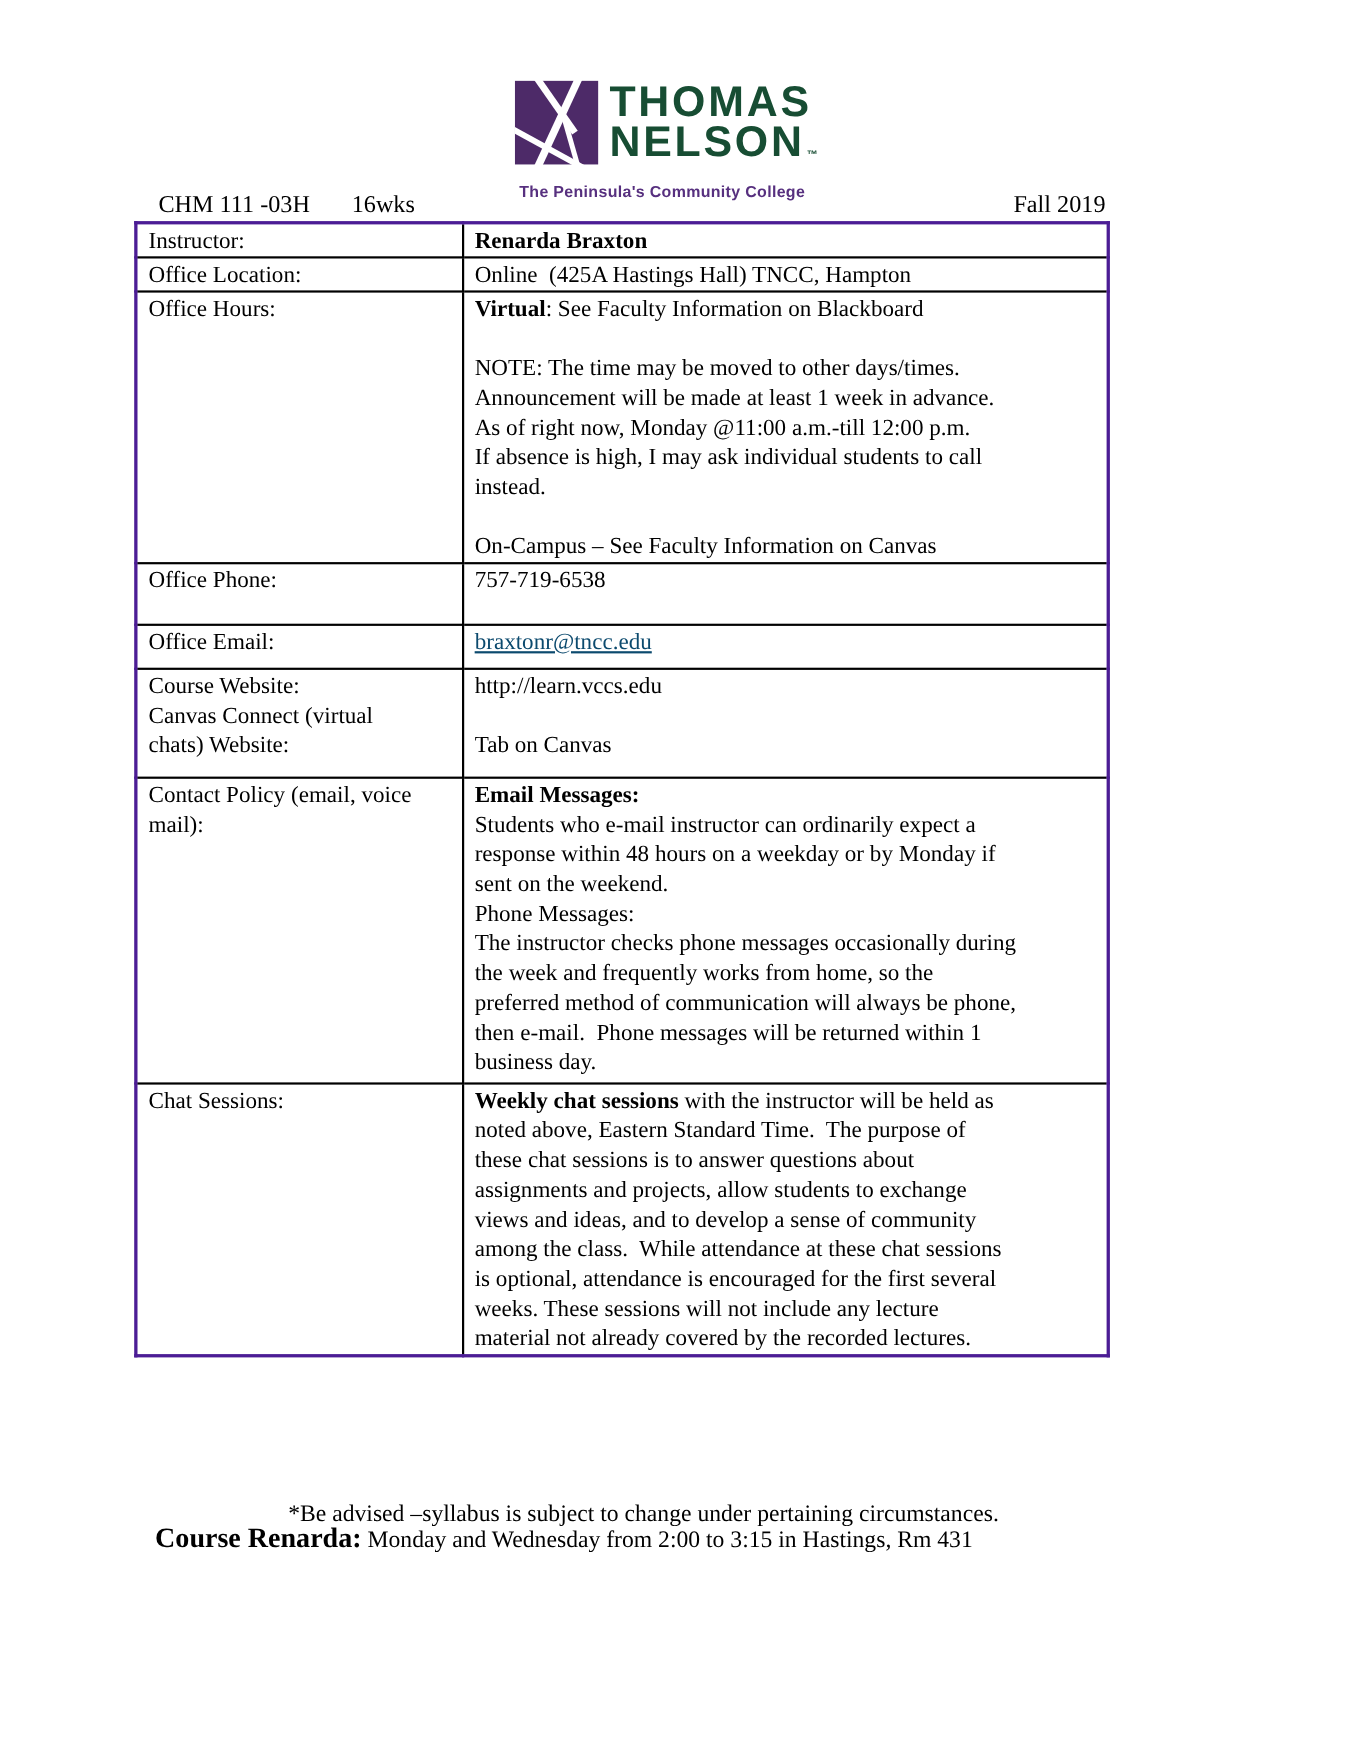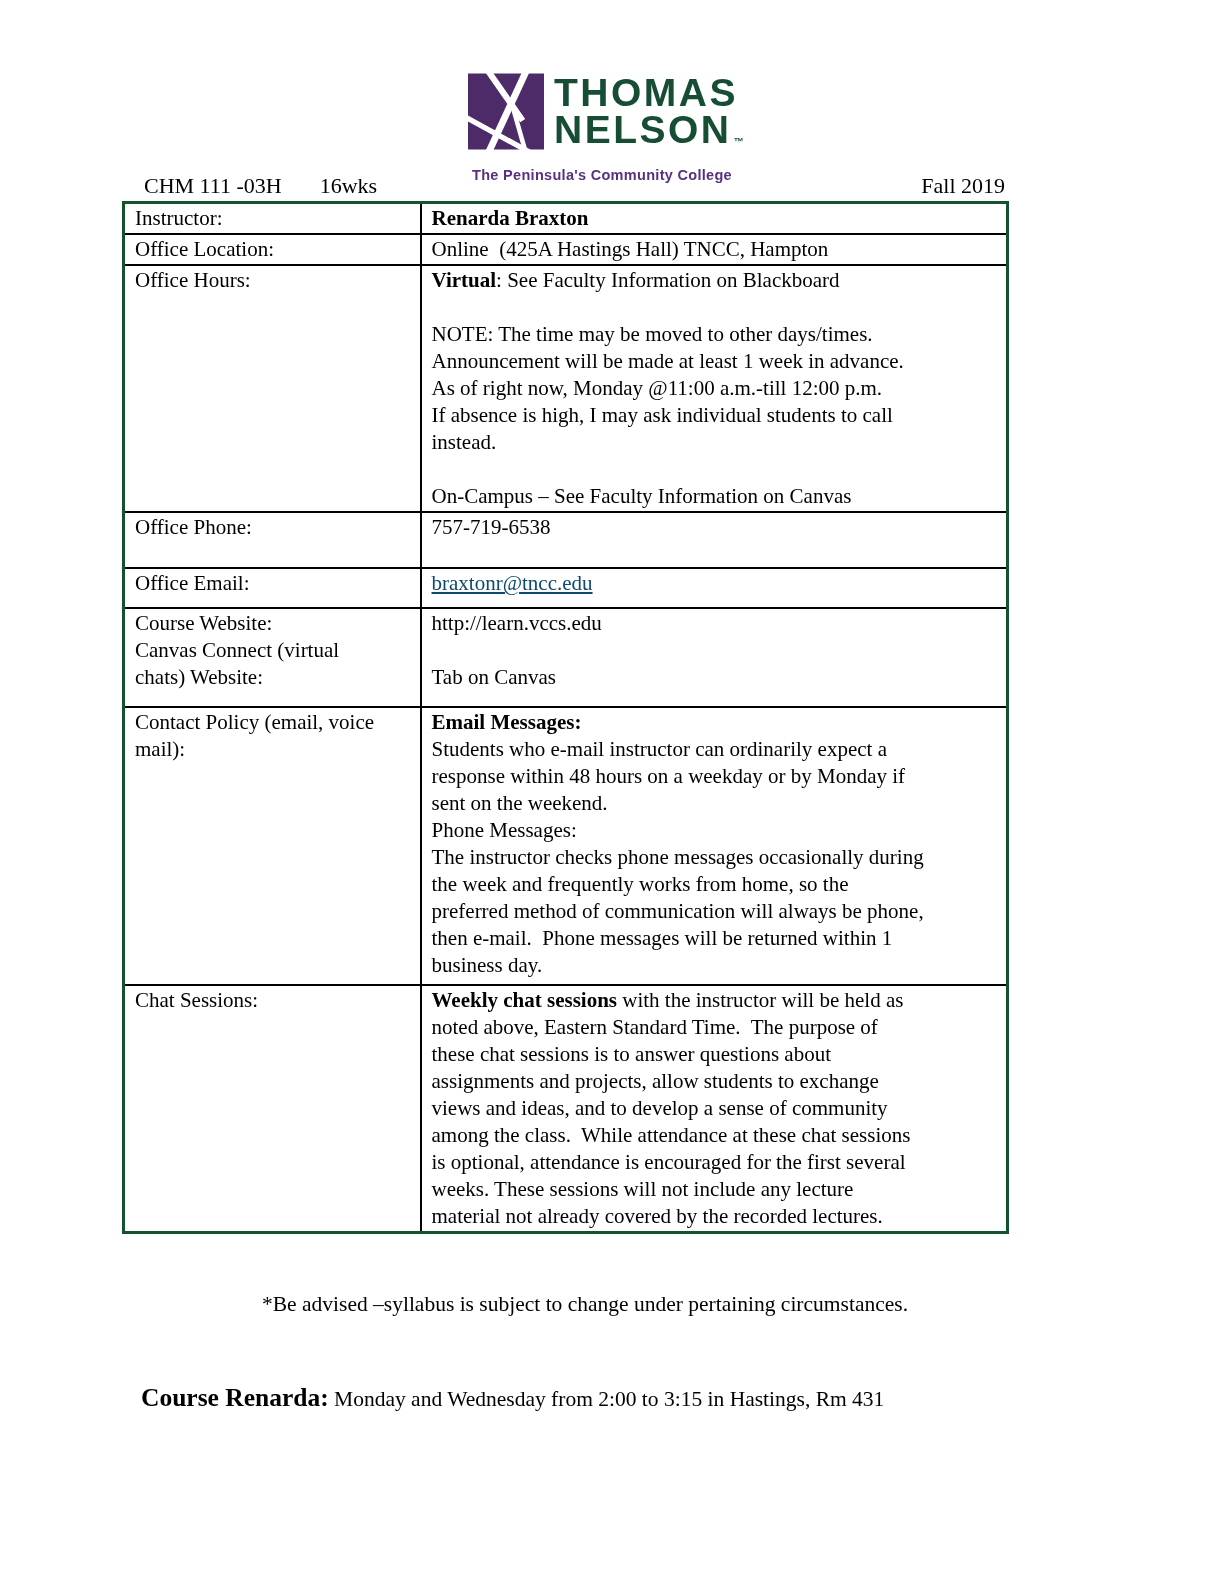--- a/index.html
+++ b/index.html
@@ -65,21 +65,21 @@
   }
   .course-duration { margin-left: 38px; }
 
   
   .info-table {
     position: absolute;
     top: 201px;
     left: 122px;
     width: 887px;
     border-collapse: collapse;
-    border: 3px solid #14532d;
+    border: 3px solid #4c1d95;
     table-layout: fixed;
     font-size: 21px;
     line-height: 27px;
   }
   .info-table td {
     border: 2px solid #000;
     vertical-align: top;
     padding: 1px 8px 1px 10px;
     white-space: pre-wrap;
   }
@@ -96,21 +96,21 @@
   .email-cell { padding-left: 15px; }
   .email-link {
     color: #0c4a6e;
     text-decoration: underline;
     cursor: pointer;
   }
 
   
   .advisory {
     position: absolute;
-    top: 1292px;
+    top: 1364px;
     left: 0;
     width: 1170px;
     text-align: center;
     font-size: 21.5px;
   }
   .course-meetings {
     position: absolute;
     top: 1383px;
     left: 141px;
     font-size: 21.5px;

